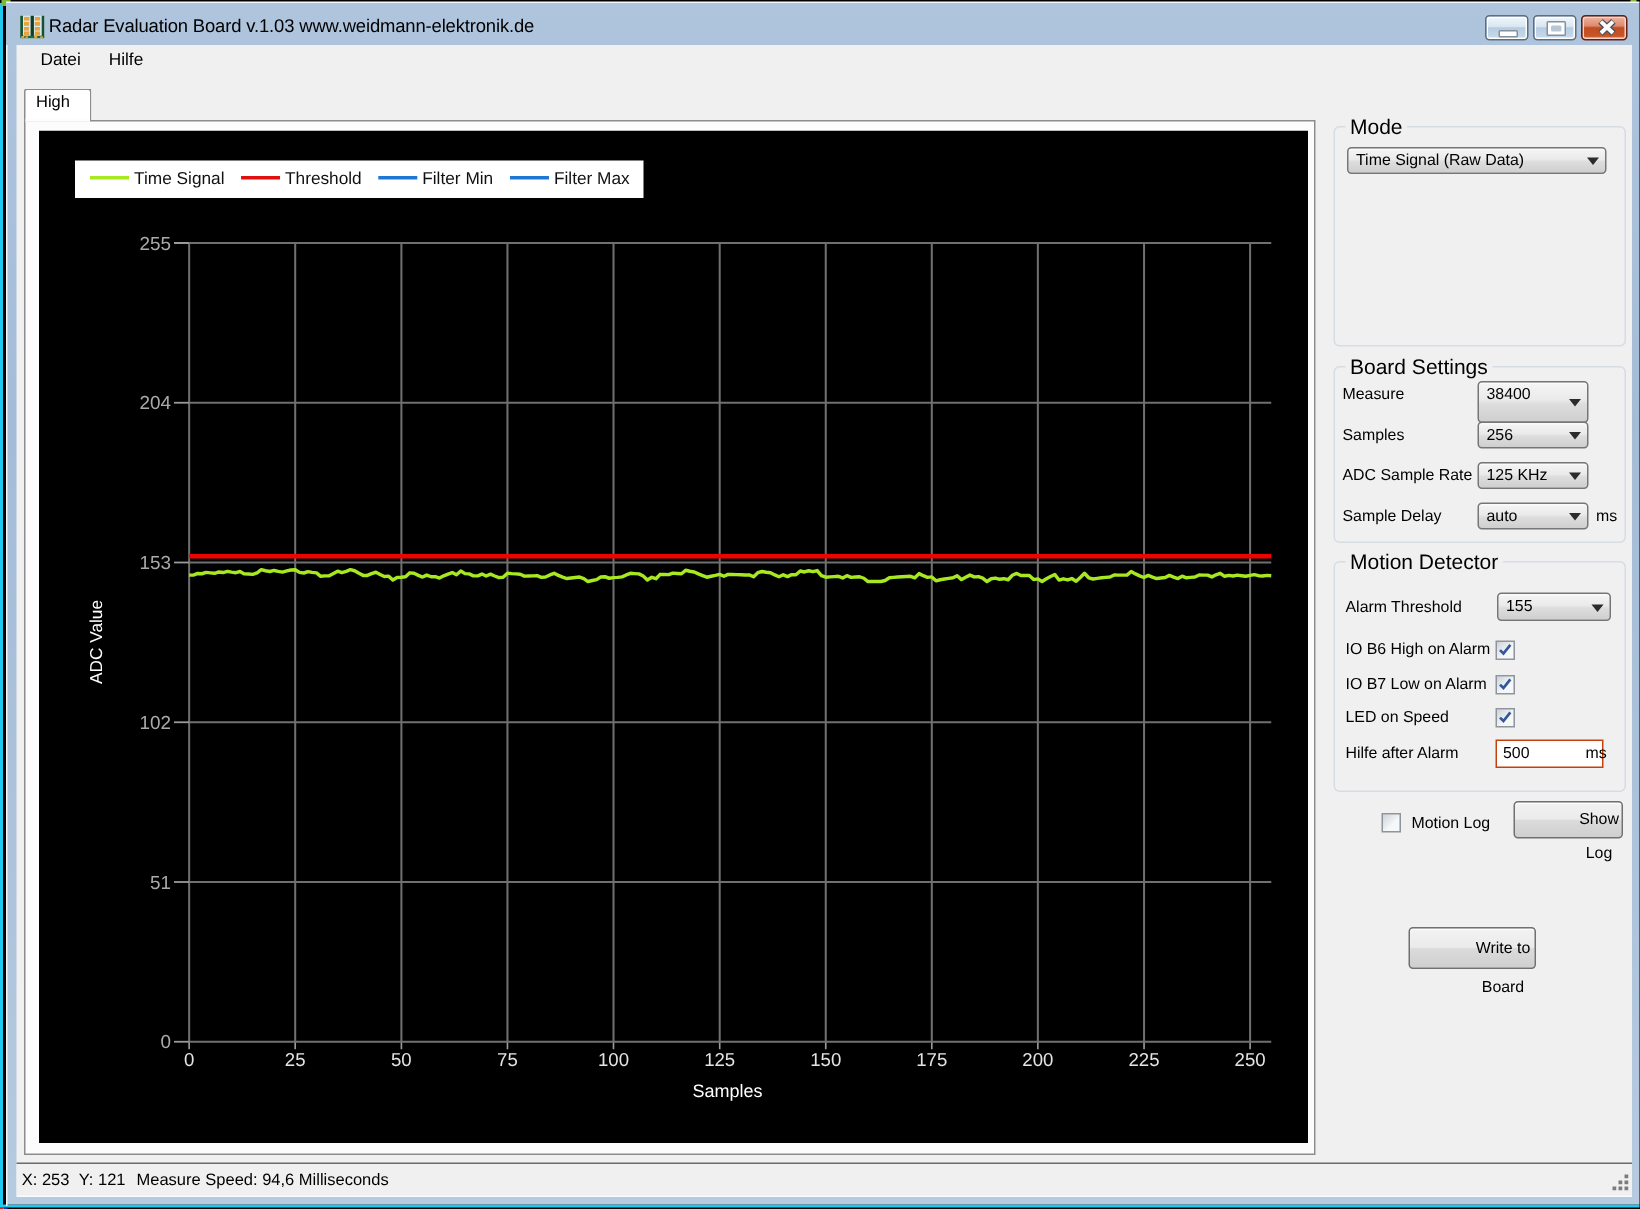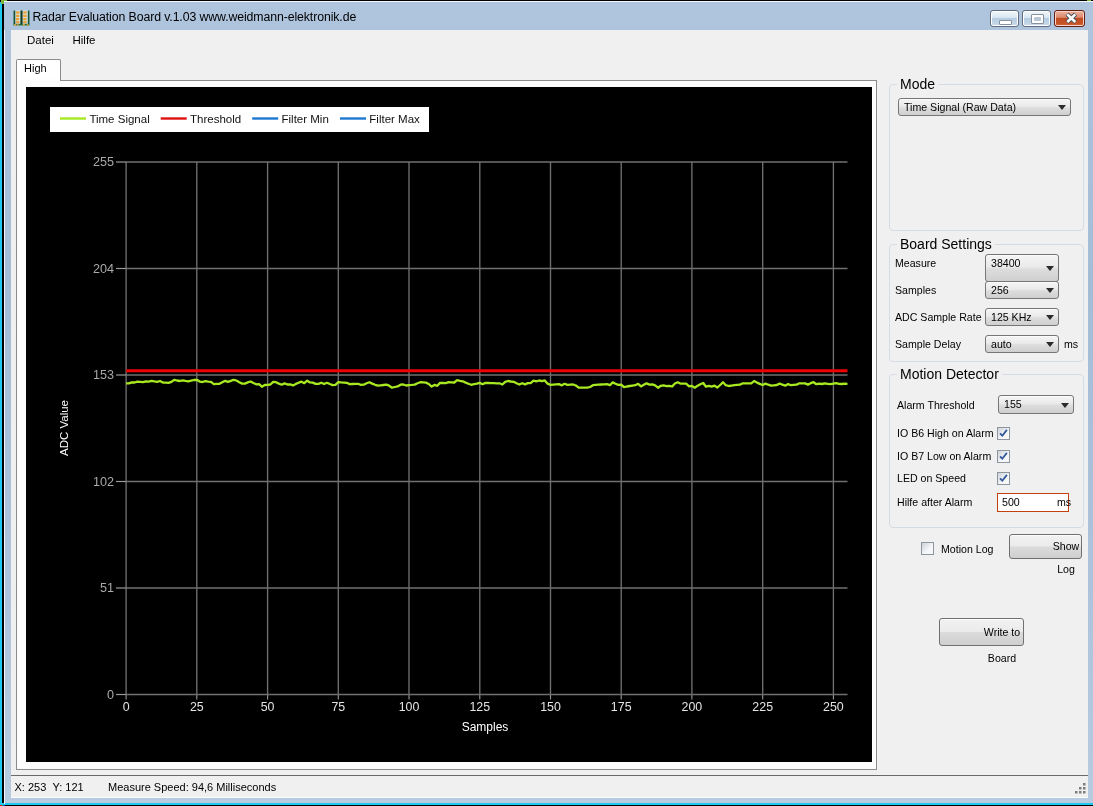--- a/index.html
+++ b/index.html
@@ -183,21 +183,21 @@
 <div class="lbl" style="left:897px;top:496px">Hilfe after Alarm</div>
 <div class="abs" style="left:997px;top:493px;width:72px;height:19px;border:1px solid #c2410c;background:#fff;box-sizing:border-box;font-size:10.6px;line-height:17px;padding-left:4px">500</div>
 <div class="lbl" style="left:1057px;top:496px">ms</div>
 <div class="cb" style="left:921px;top:542px"></div>
 <div class="lbl" style="left:941px;top:542.5px">Motion Log</div>
 <div class="btn" style="left:1009px;top:534px;width:73px;height:25px;line-height:23px">Show Log</div>
 <div class="btn" style="left:939px;top:618px;width:85px;height:28px;line-height:26px">Write to Board</div>
 <div class="abs" style="left:11px;top:775px;width:1077px;height:20.5px;background:#f0f0f0;border-top:1px solid #6a6a6a;box-sizing:border-box"></div>
 <div class="abs" style="left:14.5px;top:781px;font-size:11px;color:#000">X: 253</div>
 <div class="abs" style="left:52.5px;top:781px;font-size:11px;color:#000">Y: 121</div>
-<div class="abs" style="left:108px;top:781px;font-size:11px;color:#000">Measure Speed: 94,6 Milliseconds</div>
+<div class="abs" style="left:91px;top:781px;font-size:11px;color:#000">Measure Speed: 94,6 Milliseconds</div>
 <div class="abs" style="left:1072px;top:780px;width:16px;height:16px">
 <svg width="16" height="16">
       <g fill="#7c7c7c">
         <rect x="11" y="3" width="2.5" height="2.5"></rect>
         <rect x="7" y="7" width="2.5" height="2.5"></rect>
         <rect x="11" y="7" width="2.5" height="2.5"></rect>
         <rect x="3" y="11" width="2.5" height="2.5"></rect>
         <rect x="7" y="11" width="2.5" height="2.5"></rect>
         <rect x="11" y="11" width="2.5" height="2.5"></rect>
       </g>

